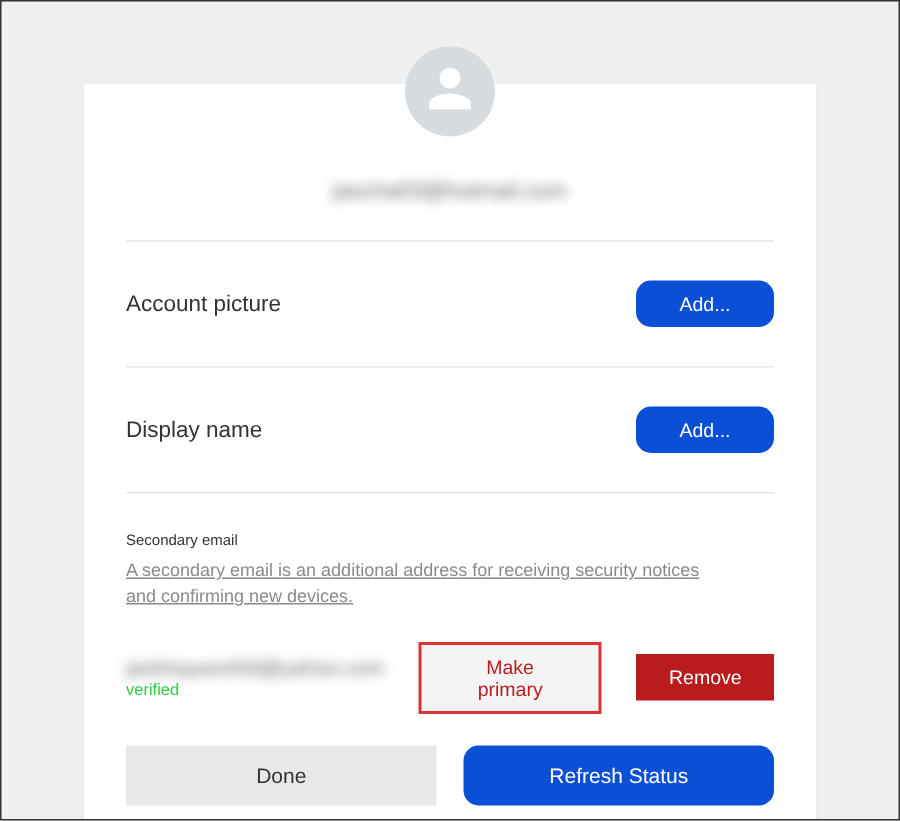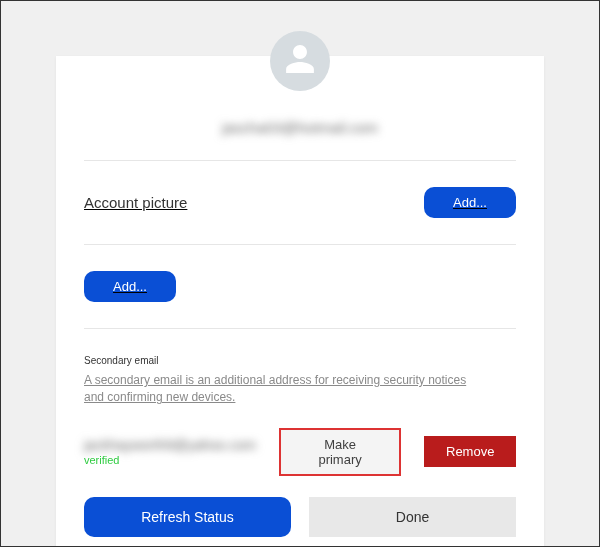--- a/index.html
+++ b/index.html
@@ -44,21 +44,20 @@
       padding: 18px 0 18px 0;
       filter: blur(4px);
     }
     .divider { height: 1px; background: #e6e6e6; margin-top: 6px; }
     .row {
       display: flex;
       align-items: center;
       justify-content: space-between;
       padding: 26px 0;
       border-bottom: 1px solid #e6e6e6;
-      text-decoration: underline;
     }
     .row:last-of-type { border-bottom: none; }
     .row-label {
       font-size: 15px;
       color: #333;
     }
     .btn {
       border: none;
       font-size: 13px;
       padding: 8px 22px;
@@ -98,21 +97,21 @@
       color: #6a6a6a;
       filter: blur(4px);
     }
     .verified {
       font-size: 11px;
       color: #2ecc40;
       margin-top: 1px;
     }
     .btn-outline {
       background: #f4f4f4;
-      color: #404040;
+      color: #b91c1c;
       min-width: 92px;
       outline: 2px solid #d33;
       outline-offset: -1px;
     }
     .btn-red {
       background: #b91c1c;
       color: #fff;
       min-width: 92px;
     }
     .bottom-row {
@@ -146,33 +145,34 @@
 
   <div class="primary-email">jascha03@hotmail.com</div>
   <div class="divider"></div>
 
   <div class="row">
     <div class="row-label">Account picture</div>
     <button class="btn btn-blue">Add...</button>
   </div>
 
   <div class="row">
+    <div class="row-label">Display name</div>
     <button class="btn btn-blue">Add...</button>
   </div>
 
   <div class="section-title">Secondary email</div>
   <div class="section-desc">A secondary email is an additional address for receiving security notices and confirming new devices.</div>
 
   <div class="sec-email-row">
     <div class="sec-email-left">
       <div class="sec-email-value">jackhayworth9@yahoo.com</div>
       <div class="verified">verified</div>
     </div>
     <button class="btn btn-outline">Make primary</button>
     <button class="btn btn-red">Remove</button>
   </div>
 
   <div class="bottom-row">
+    <button class="btn btn-grey btn-wide">Done</button>
     <button class="btn btn-blue btn-wide">Refresh Status</button>
-    <button class="btn btn-grey btn-wide">Done</button>
   </div>
 
 </div>
 
 </body></html>

